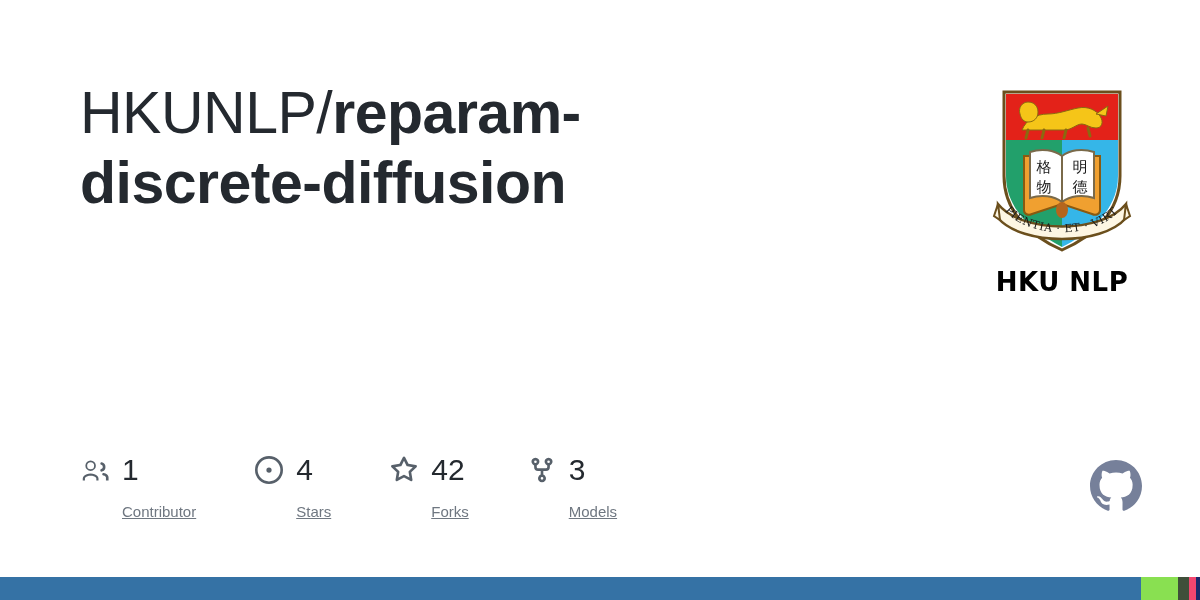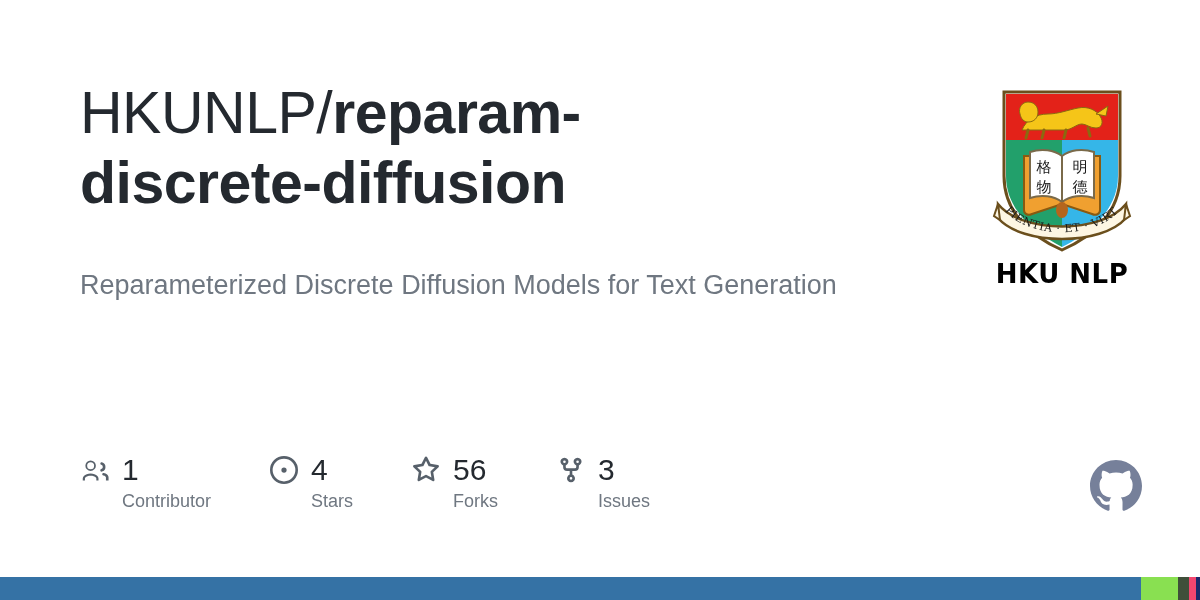--- a/index.html
+++ b/index.html
@@ -63,21 +63,21 @@
   .org-logo {
     width: 150px;
     margin-top: 6px;
     flex: 0 0 auto;
     display: flex;
     flex-direction: column;
     align-items: center;
   }
   .org-crest { display: block; }
   .org-wordmark {
-    margin-top: 2px;
+    margin-top: 10px;
     font-family: "DejaVu Sans", sans-serif;
     font-size: 26px;
     font-weight: 700;
     letter-spacing: 0.5px;
     color: #000000;
     line-height: 1;
     white-space: nowrap;
   }
 
   
@@ -110,26 +110,28 @@
 
   .stat-value {
     margin-left: 12px;
     font-size: 30px;
     line-height: 30px;
     color: #24292f;
     font-weight: 400;
   }
 
   .stat-label {
+    margin-top: 11px;
     padding-left: 42px;
-    font-size: 18px;
+    font-size: 15px;
     line-height: 22px;
     color: #6f7781;
     font-weight: 400;
     white-space: nowrap;
+    text-decoration: underline;
   }
 
   
   .github-mark {
     position: absolute;
     right: 58px;
     top: 460px;
     width: 52px;
     height: 52px;
     color: #76809a;
@@ -151,21 +153,20 @@
 </head>
 <body>
 
 <div class="card">
 
   <div class="header">
 
     <div class="title-block">
       <h1 class="repo-title"><span class="repo-owner">HKUNLP</span><span class="repo-slash">/</span><span class="repo-name">reparam-discrete-diffusion</span></h1>
 
-      <p class="repo-description">Reparameterized Discrete Diffusion Models for Text Generation</p>
     </div>
 
     <div class="org-logo">
       <svg class="org-crest" width="140" height="175" viewBox="0 0 140 175" aria-hidden="true">
 
         <path d="M12 8 H128 V92 C128 128 102 152 70 166 C38 152 12 128 12 92 Z" fill="#ffffff" stroke="#6b4f1d" stroke-width="3"></path>
 
         <path d="M14 10 H126 V56 H14 Z" fill="#e32219"></path>
 
         <g fill="#f5c518" stroke="#8a6a10" stroke-width="1">
@@ -236,35 +237,35 @@
       <div class="stat-label">Stars</div>
     </div>
 
     <div class="stat">
       <div class="stat-top">
         <span class="stat-icon">
           <svg width="28" height="28" viewBox="0 0 16 16" fill="currentColor" aria-hidden="true">
             <path d="M8 .25a.75.75 0 0 1 .673.418l1.882 3.815 4.21.612a.75.75 0 0 1 .416 1.279l-3.046 2.97.719 4.192a.75.75 0 0 1-1.088.791L8 12.347l-3.766 1.98a.75.75 0 0 1-1.088-.79l.72-4.194L.818 6.374a.75.75 0 0 1 .416-1.28l4.21-.611L7.327.668A.75.75 0 0 1 8 .25Zm0 2.445L6.615 5.5a.75.75 0 0 1-.564.41l-3.097.45 2.24 2.184a.75.75 0 0 1 .216.664l-.528 3.084 2.769-1.456a.75.75 0 0 1 .698 0l2.77 1.456-.53-3.084a.75.75 0 0 1 .216-.664l2.24-2.183-3.096-.45a.75.75 0 0 1-.564-.41L8 2.694Z"></path>
           </svg>
         </span>
-        <span class="stat-value">56</span>
+        <span class="stat-value">42</span>
       </div>
       <div class="stat-label">Forks</div>
     </div>
 
     <div class="stat">
       <div class="stat-top">
         <span class="stat-icon">
           <svg width="28" height="28" viewBox="0 0 16 16" fill="currentColor" aria-hidden="true">
             <path d="M5 5.372v.878c0 .414.336.75.75.75h4.5a.75.75 0 0 0 .75-.75v-.878a2.25 2.25 0 1 1 1.5 0v.878a2.25 2.25 0 0 1-2.25 2.25h-1.5v2.128a2.251 2.251 0 1 1-1.5 0V8.5h-1.5A2.25 2.25 0 0 1 3.5 6.25v-.878a2.25 2.25 0 1 1 1.5 0ZM5 3.25a.75.75 0 1 0-1.5 0 .75.75 0 0 0 1.5 0Zm6.75.75a.75.75 0 1 0 0-1.5.75.75 0 0 0 0 1.5Zm-3 8.75a.75.75 0 1 0-1.5 0 .75.75 0 0 0 1.5 0Z"></path>
           </svg>
         </span>
         <span class="stat-value">3</span>
       </div>
-      <div class="stat-label">Issues</div>
+      <div class="stat-label">Models</div>
     </div>
   </div>
 
   <div class="github-mark">
     <svg width="52" height="52" viewBox="0 0 16 16" fill="currentColor" aria-hidden="true">
       <path d="M8 0C3.58 0 0 3.58 0 8c0 3.54 2.29 6.53 5.47 7.59.4.07.55-.17.55-.38
                0-.19-.01-.82-.01-1.49-2.01.37-2.53-.49-2.69-.94-.09-.23-.48-.94-.82-1.13
                -.28-.15-.68-.52-.01-.53.63-.01 1.08.58 1.23.82.72 1.21 1.87.87 2.33.66
                .07-.52.28-.87.51-1.07-1.78-.2-3.64-.89-3.64-3.95 0-.87.31-1.59.82-2.15
                -.08-.2-.36-1.02.08-2.12 0 0 .67-.21 2.2.82a7.42 7.42 0 0 1 2-.27c.68 0

